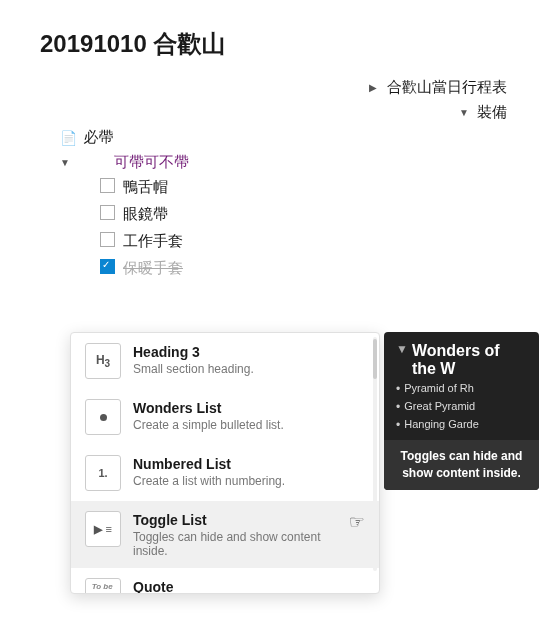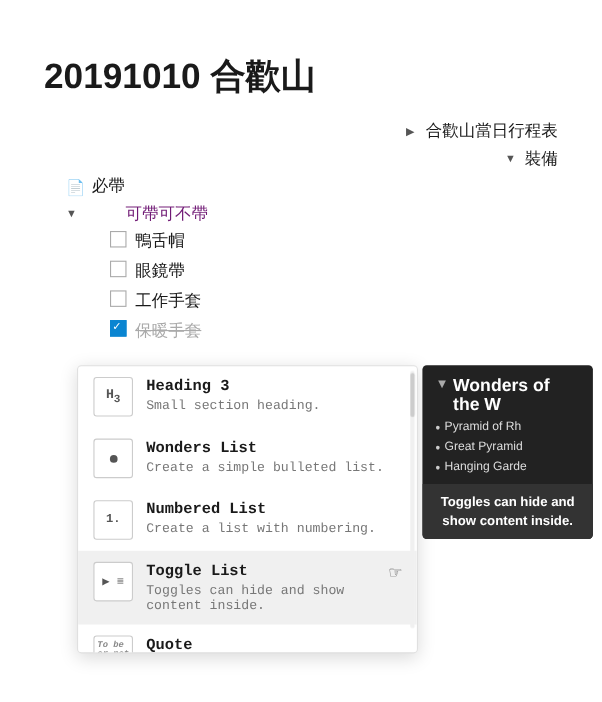--- a/index.html
+++ b/index.html
@@ -11,25 +11,24 @@
       overflow: hidden;
       position: relative;
     }
 
     .main-content {
       padding: 28px 40px 20px 40px;
       position: relative;
     }
 
     .page-title {
-      font-size: 32px;
+      font-size: 24px;
       font-weight: 700;
       margin-bottom: 18px;
       color: #1a1a1a;
-      margin-top: 20px;
     }
 
     .tree-item {
       display: flex;
       align-items: center;
       margin-bottom: 6px;
       font-size: 15px;
       color: #1a1a1a;
       padding-left: 0;
     }
@@ -109,21 +108,20 @@
       position: absolute;
       top: 332px;
       left: 70px;
       width: 310px;
       background: #fff;
       border: 1px solid #e0e0e0;
       border-radius: 4px;
       box-shadow: 0 4px 16px rgba(0,0,0,0.15);
       z-index: 100;
       overflow: hidden;
-      font-family: Liberation Mono, monospace;
     }
 
     .dropdown-scroll {
       max-height: 260px;
       overflow-y: auto;
     }
 
     .dropdown-item {
       display: flex;
       align-items: flex-start;

